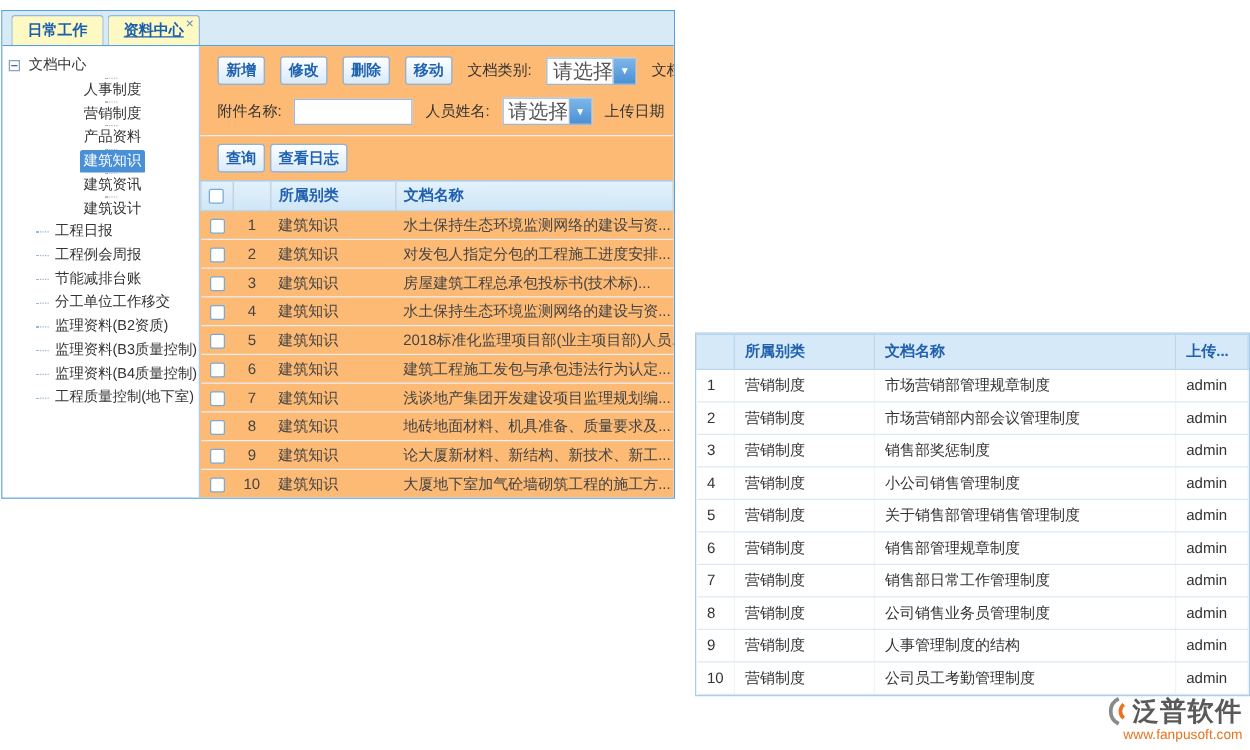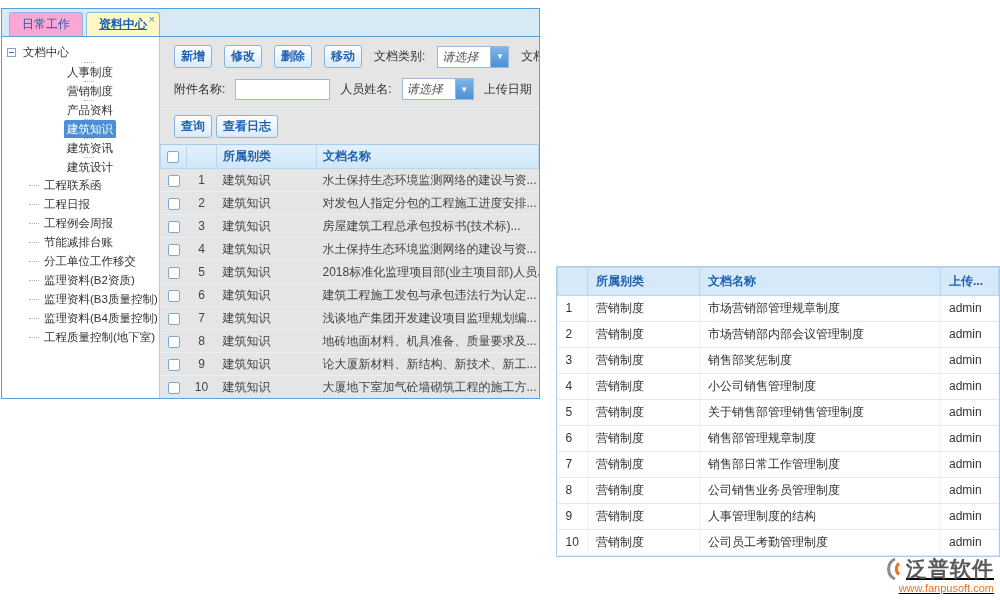--- a/index.html
+++ b/index.html
@@ -5,23 +5,23 @@
   *{margin:0;padding:0;box-sizing:border-box;}
   html,body{width:1000px;height:600px;background:#ffffff;overflow:hidden;
     font-family:"Liberation Sans","DejaVu Sans",sans-serif;}
   body{position:relative;}
 
   
   .panel1{position:absolute;left:1px;top:8px;width:539px;height:391px;
     border:1px solid #57a0dc;background:#fff;overflow:hidden;}
   .tabbar{height:28px;background:#d9eaf7;border-bottom:1px solid #57a0dc;
     display:flex;align-items:flex-end;padding:3px 0 0 7px;gap:3px;}
-  .tab{position:relative;font-size:12px;color:#1a5fae;background:#f9a8d4;
+  .tab{position:relative;font-size:12px;color:#1a5fae;background:#fef9c3;
     border:1px solid #8fb9e0;border-bottom:none;border-radius:3px 3px 0 0;
-    padding:5px 12px 6px;line-height:12px;cursor:pointer;white-space:nowrap;}
+    padding:5px 12px 6px;line-height:12px;cursor:pointer;white-space:nowrap;font-weight:bold;}
   .tab.active{background:#fef9c3;font-weight:bold;text-decoration:underline;}
   .tab .close{position:absolute;top:1px;right:4px;font-size:11px;color:#5b87b8;
     font-weight:normal;line-height:11px;cursor:pointer;}
   .pbody{display:flex;height:calc(100% - 28px);}
 
   
   .tree{width:158px;border-right:1px solid #abccea;padding-top:6px;
     font-size:11.5px;color:#333;overflow:hidden;flex:none;background:#fff;}
   .tree-item{height:19px;line-height:19px;white-space:nowrap;display:flex;
     align-items:center;cursor:pointer;overflow:hidden;}
@@ -31,36 +31,36 @@
   .tree-item .lbl{padding:0 3px;}
   .tree-item.selected .lbl{background:#4a90d6;color:#fff;border-radius:2px;}
   .expander{display:inline-block;width:9px;height:9px;border:1px solid #82a3c3;
     background:#fff;margin-right:4px;position:relative;flex:none;}
   .expander::after{content:"";position:absolute;left:1px;right:1px;top:3px;
     height:1px;background:#44628a;}
   .dash{display:inline-block;width:10px;height:1px;border-top:1px dotted #9fb6cc;
     margin-right:2px;flex:none;}
 
   
-  .main{flex:1;display:flex;flex-direction:column;font-size:12px;background:#e5e5e5;
+  .main{flex:1;display:flex;flex-direction:column;font-size:12px;background:#fdba74;
     overflow:hidden;}
   .frow{display:flex;align-items:center;white-space:nowrap;flex:none;overflow:hidden;}
   .frow > *{flex:none;}
   .frow1{padding:8px 0 5px 14px;gap:12px;}
   .frow2{padding:5px 0 6px 14px;gap:10px;}
   .frow3{padding:6px 0 6px 14px;gap:4px;border-top:1px solid #e2edf6;margin-top:2px;}
   .btn{background:linear-gradient(#ffffff,#d8eafa);border:1px solid #8ab2dc;
     border-radius:3px;color:#1f62b0;font-weight:bold;font-size:12px;
     padding:4px 6px;line-height:13px;cursor:pointer;}
   .flabel{color:#333;}
   .cliplabel{width:20px;overflow:hidden;color:#333;}
   .select{display:inline-flex;align-items:stretch;border:1px solid #9cb8d4;
     background:#fff;height:22px;width:72px;cursor:pointer;}
-  .select .val{flex:1;padding:4px 4px 0;color:#555;overflow:hidden;font-size:12px;
-    line-height:13px;font-style:italic;}
+  .select .val{flex:1;padding:4px 4px 0;color:#555;overflow:hidden;font-size:16px;
+    line-height:13px;}
   .select .trig{width:18px;background:linear-gradient(#7db6e8,#4a90d6);
     display:flex;align-items:center;justify-content:center;color:#fff;
     font-size:8px;flex:none;border-left:1px solid #9cb8d4;}
   .tinput{width:95px;height:21px;border:1px solid #9cb8d4;background:#fff;
     padding:2px 4px;font-size:12px;font-family:inherit;}
 
   
   .grid{width:100%;border-collapse:collapse;font-size:12px;table-layout:fixed;}
   .grid th{background:linear-gradient(#e3f1fb,#cfe6f7);color:#2060ae;
     font-weight:bold;text-align:left;padding:5px 6px;line-height:13px;
@@ -79,21 +79,21 @@
   .grid2{width:100%;border-collapse:collapse;font-size:12px;table-layout:fixed;}
   .grid2 th{background:#d6e9f8;color:#2060ae;font-weight:bold;text-align:left;
     padding:7px 8px;line-height:13px;border:1px solid #bcd6ee;white-space:nowrap;
     overflow:hidden;}
   .grid2 td{padding:6px 8px;border-bottom:1px solid #dde9f4;
     border-right:1px solid #eef4fa;color:#333;line-height:13px;white-space:nowrap;
     overflow:hidden;}
   .g2-num{color:#333;}
 
   
-  .logo{position:absolute;right:2px;bottom:6px;width:160px;text-decoration:underline;}
+  .logo{position:absolute;right:2px;bottom:6px;width:160px;}
   .logo-top{display:flex;align-items:center;gap:2px;justify-content:flex-end;
     padding-right:4px;}
   .logo-name{font-size:21px;font-weight:bold;color:#595959;letter-spacing:1px;}
   .logo-site{text-align:right;color:#e87320;font-size:11px;padding-right:4px;
     margin-top:-1px;}
 </style>
 </head>
 <body>
 
 <section class="panel1">
@@ -129,24 +129,20 @@
           <span class="dash"></span>
           <span class="lbl">建筑知识</span>
         </div>
         <div class="tree-item l1">
           <span class="dash"></span>
           <span class="lbl">建筑资讯</span>
         </div>
         <div class="tree-item l1">
           <span class="dash"></span>
           <span class="lbl">建筑设计</span>
-        </div>
-        <div class="tree-item l2">
-          <span class="dash"></span>
-          <span class="lbl">工程联系函</span>
         </div>
         <div class="tree-item l2">
           <span class="dash"></span>
           <span class="lbl">工程日报</span>
         </div>
         <div class="tree-item l2">
           <span class="dash"></span>
           <span class="lbl">工程例会周报</span>
         </div>
         <div class="tree-item l2">

